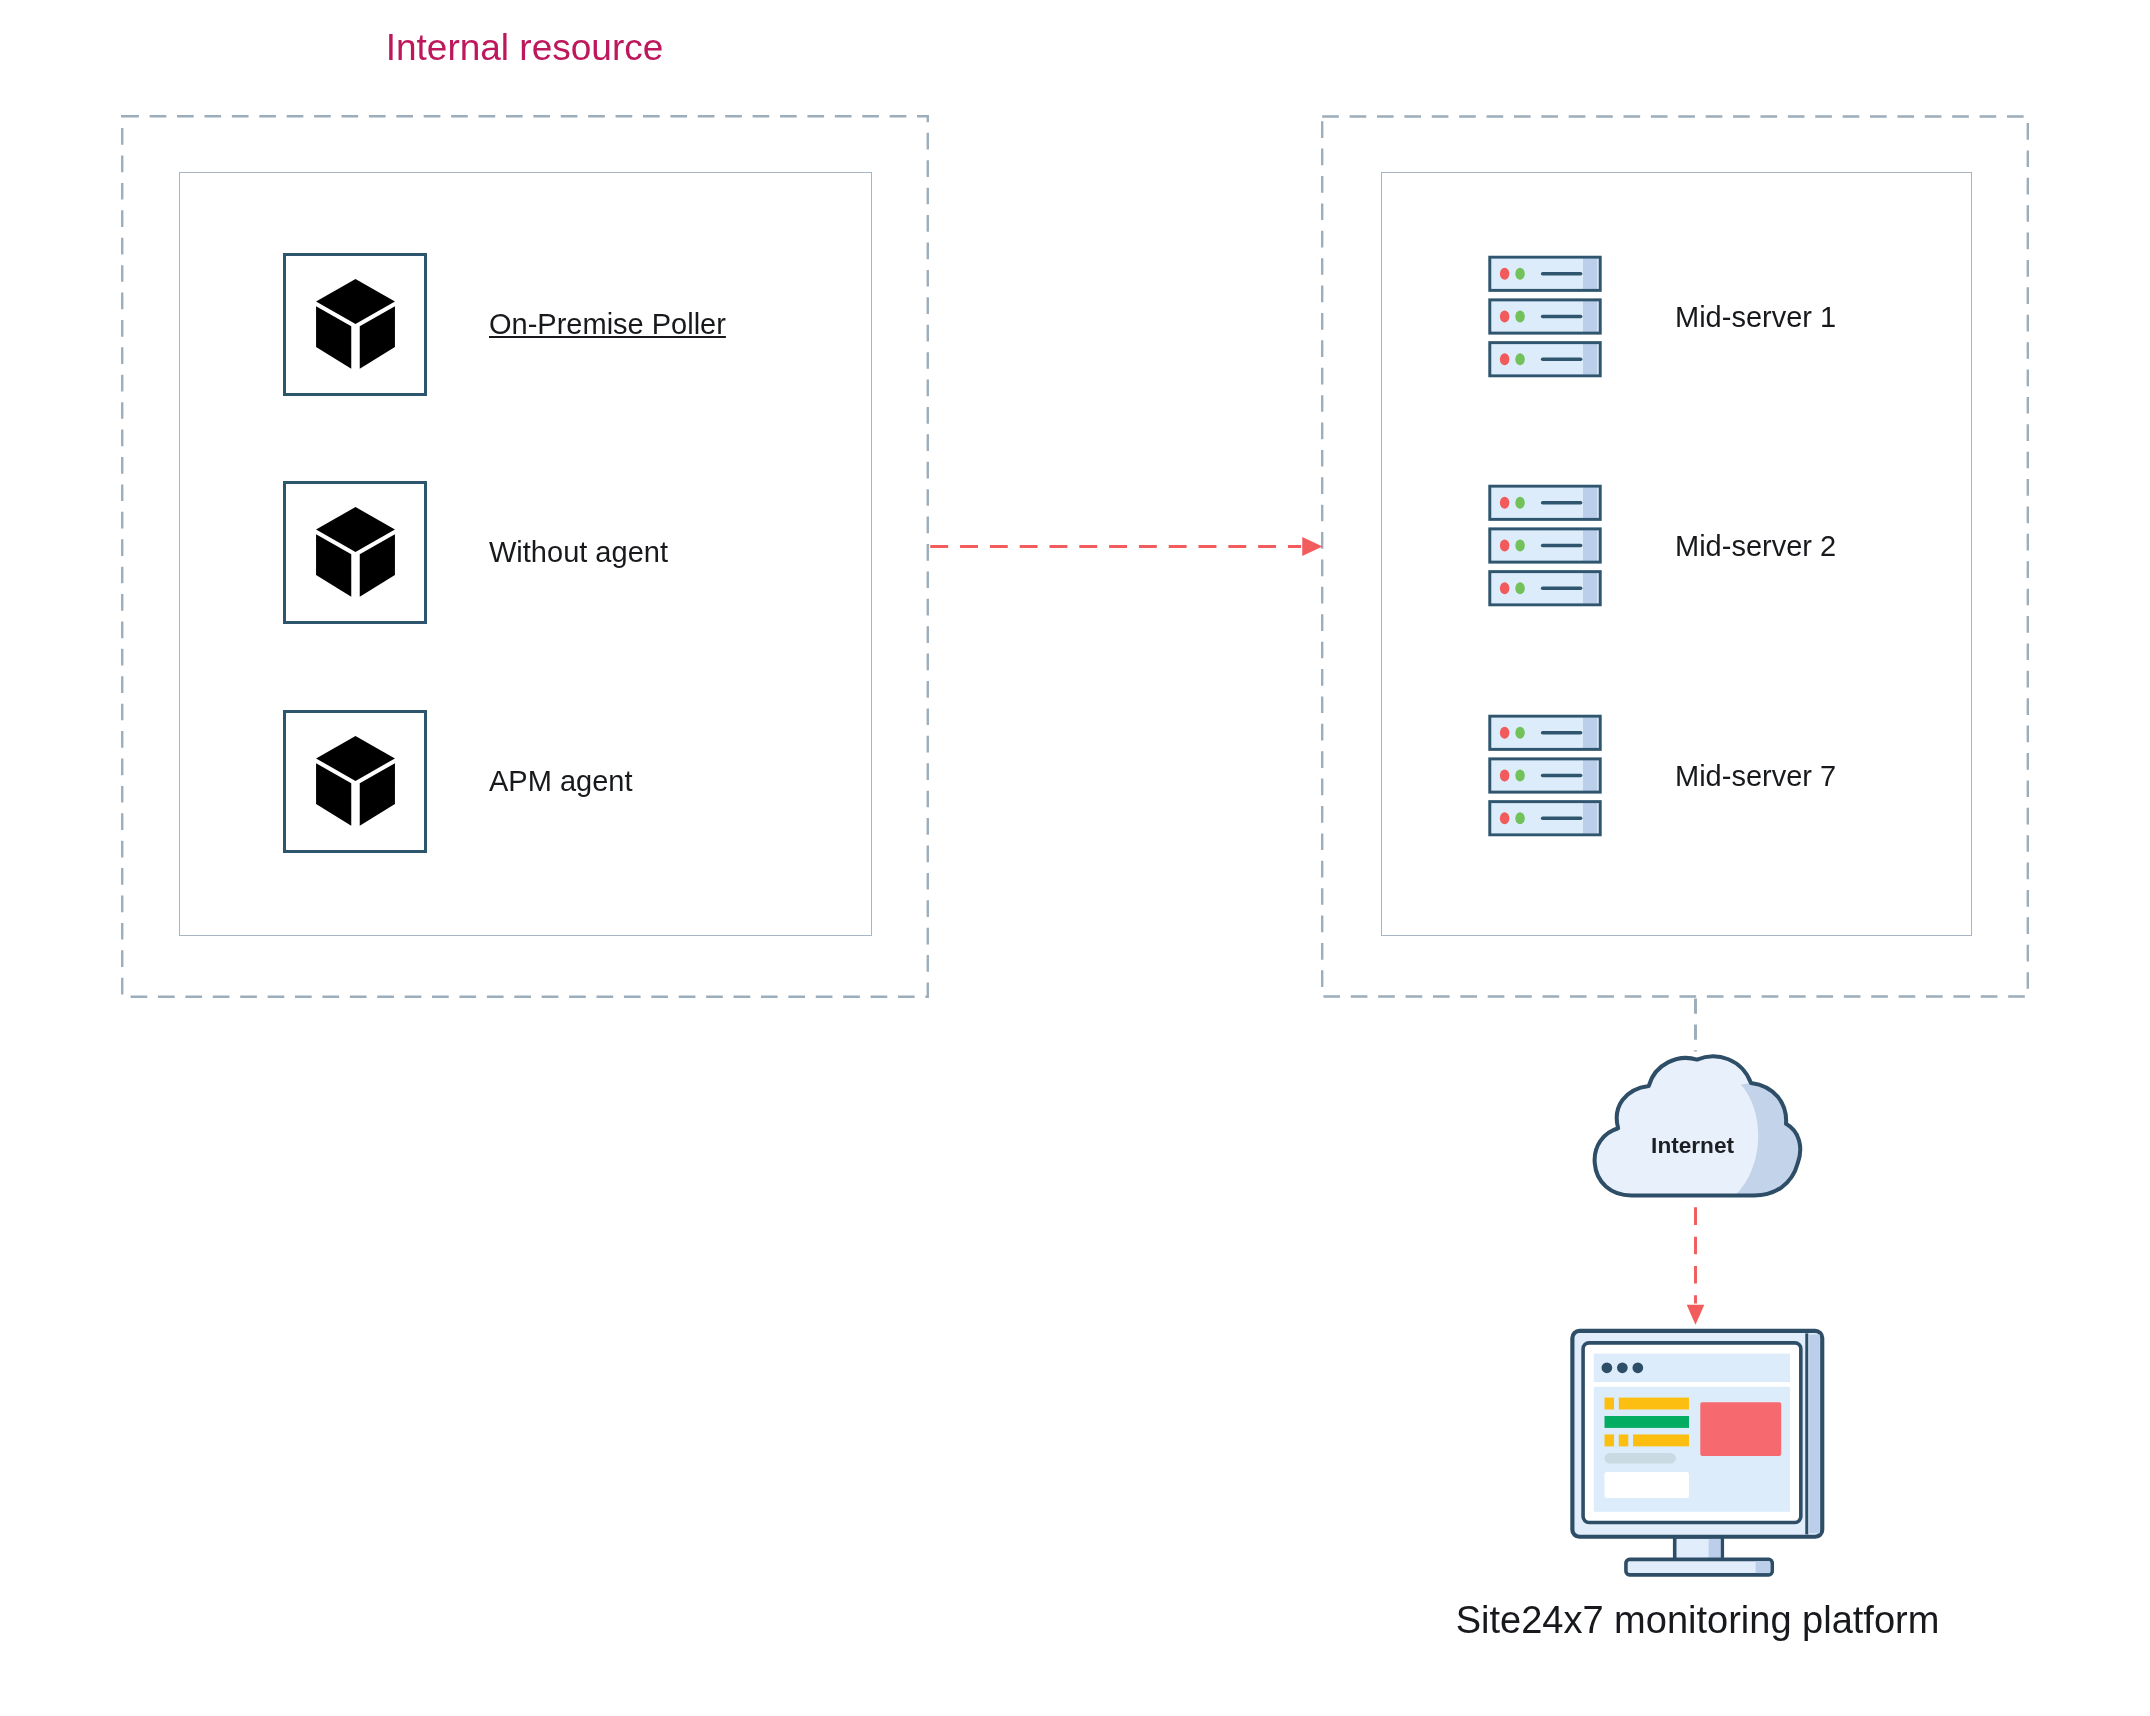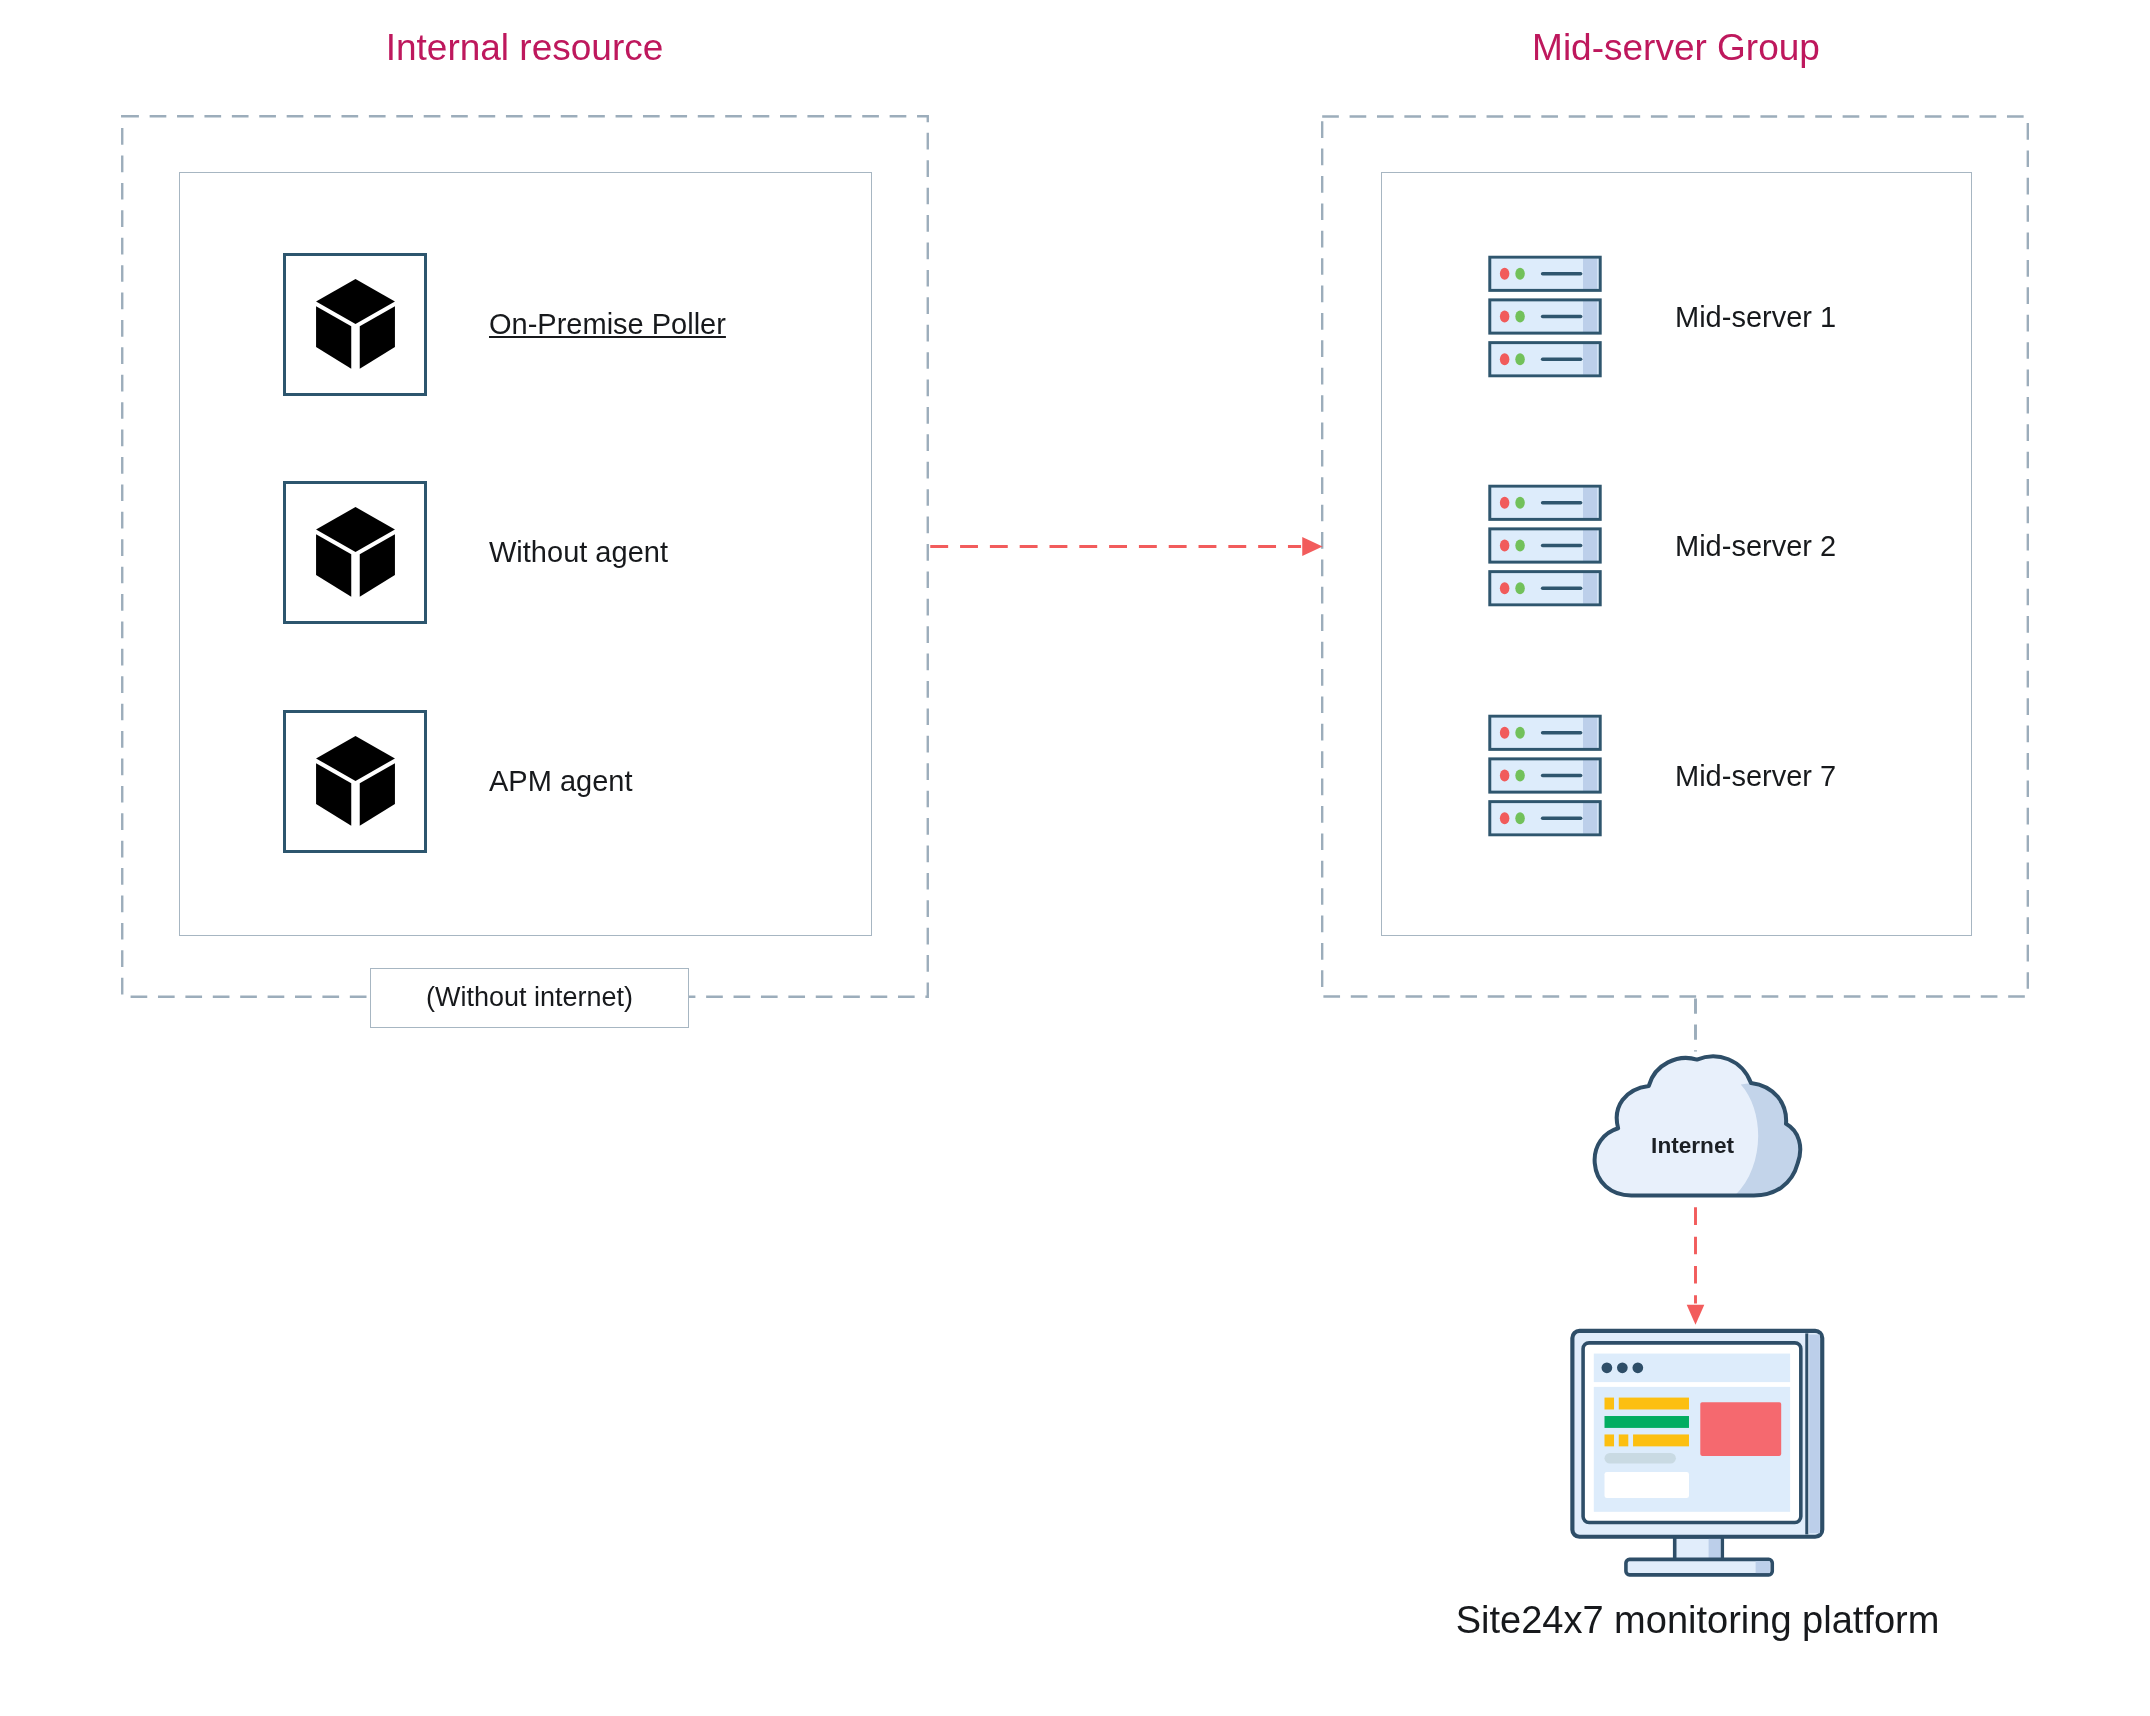--- a/index.html
+++ b/index.html
@@ -80,23 +80,21 @@
   </div>
   <div class="abs item-label" style="left:489px;top:528px;">Without agent</div>
 
   <div class="abs icon-square" style="left:283px;top:710px;">
     <svg class="cube" width="79" height="91" viewBox="0 0 130 150" style="color:#0b8948;">
         <use href="#sym-cube"></use>
       </svg>
   </div>
   <div class="abs item-label" style="left:489px;top:757px;">APM agent</div>
 
-  <div class="abs footnote" style="left:370px;top:968px;width:319px;height:60px;box-sizing:border-box;">(Without internet)</div>
 
-  <div class="abs title" style="left:1323px;top:22.6px;width:706px;">Mid-server Group</div>
 
   <svg class="abs" style="left:1321px;top:115px;" width="708" height="883" viewBox="0 0 1189 1482">
     <rect class="dash-rect" x="2" y="2" width="1185" height="1478" stroke-dasharray="28 18"></rect>
   </svg>
 
   <div class="abs solid-box" style="left:1381px;top:172px;width:591px;height:764px;box-sizing:border-box;"></div>
 
   <svg class="abs" style="left:1488px;top:255px;" width="114" height="123" viewBox="0 0 192 206">
       <use href="#sym-stack"></use>
     </svg>

